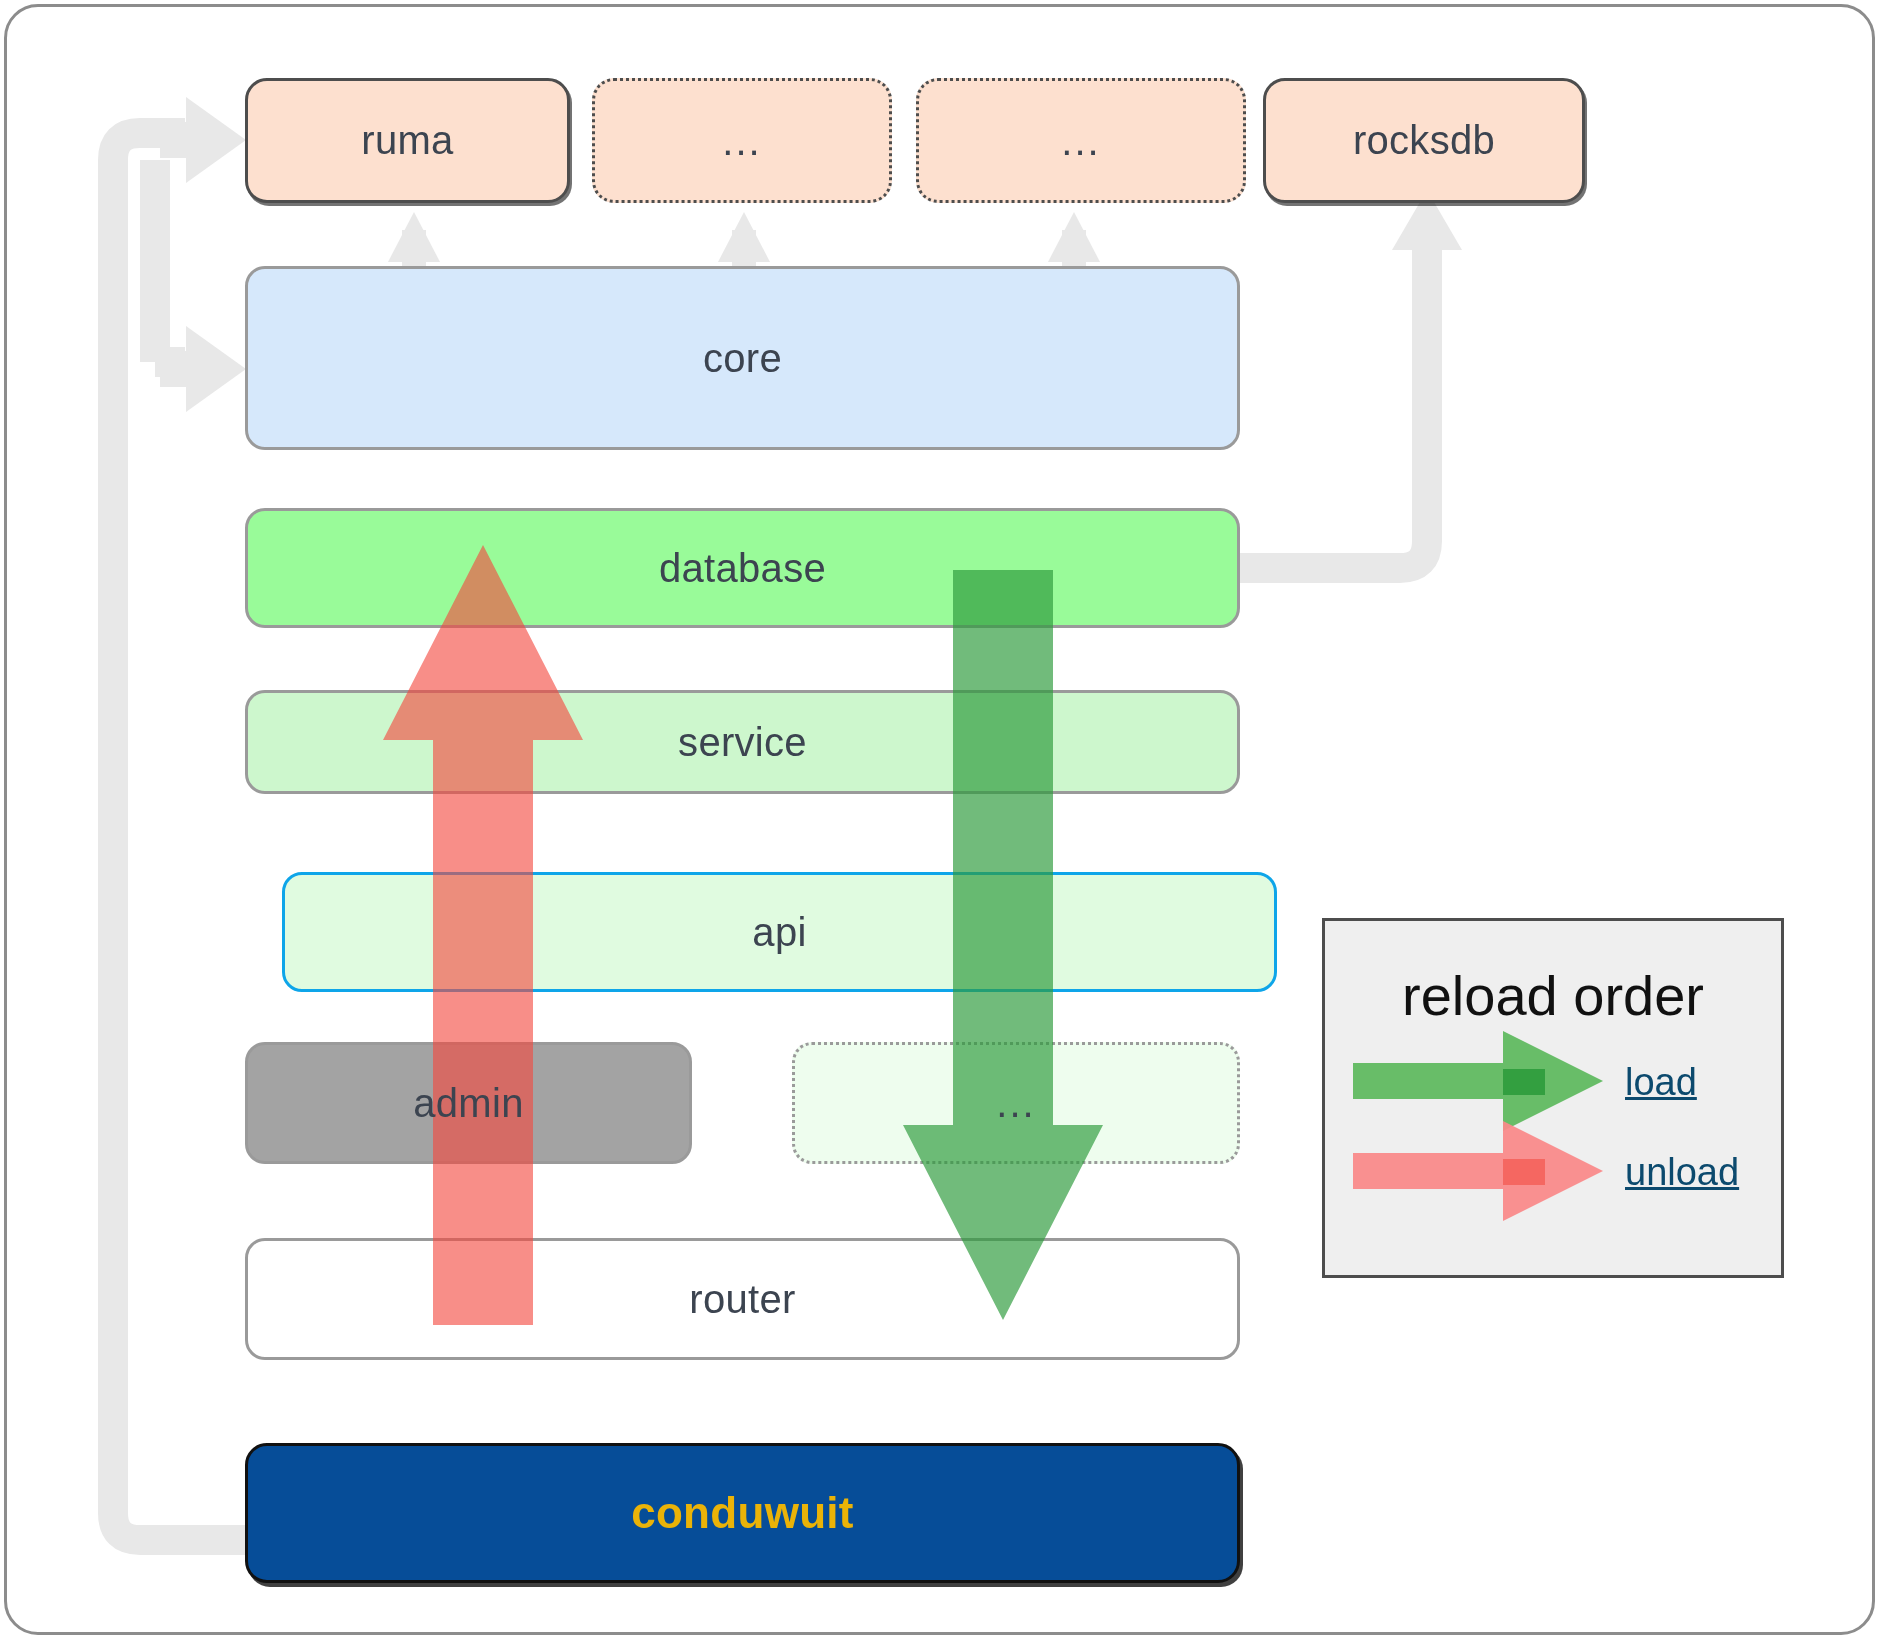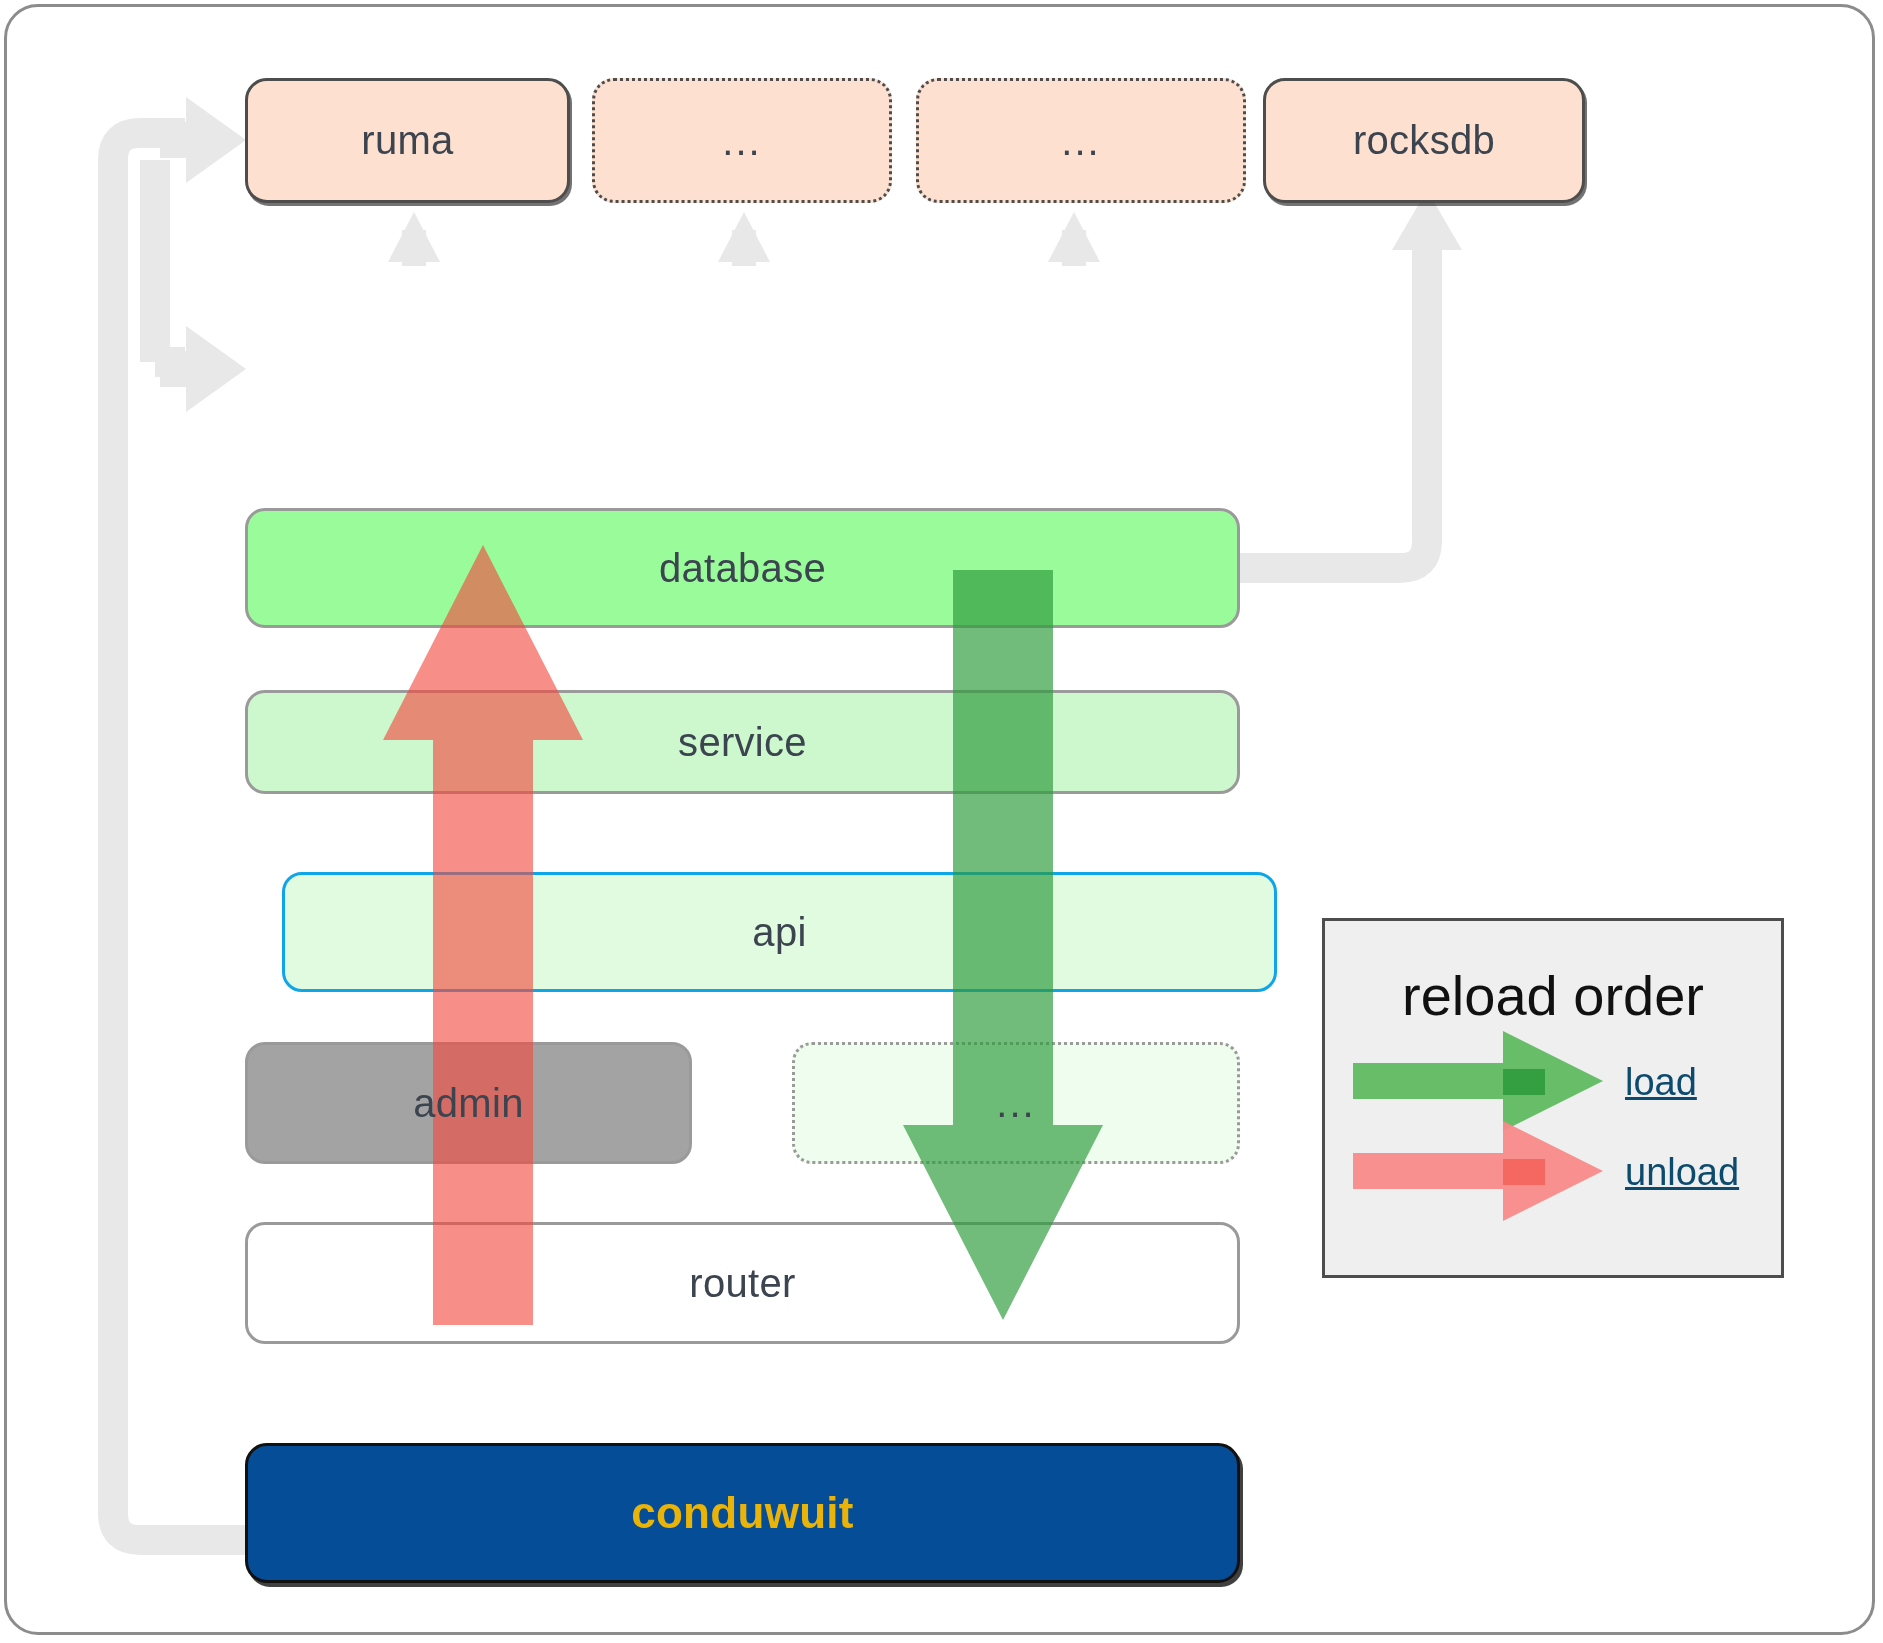--- a/index.html
+++ b/index.html
@@ -85,20 +85,21 @@
   }
   .node-dots-layer {
     background: #eefdee;
     border: 3px dotted #9a9a9a;
     border-radius: 20px;
   }
   .node-router {
     background: #ffffff;
     border: 3px solid #9a9a9a;
     border-radius: 20px;
+    margin-top: 16px;
   }
   .node-root {
     background: #064d98;
     border: 3px solid #111111;
     border-radius: 22px;
     color: #eab308;
     font-size: 44px;
     font-weight: bold;
     box-shadow: 3px 4px 0 rgba(0,0,0,0.75);
   }
@@ -181,20 +182,23 @@
   </div>
 
   <div class="node node-dep-dotted" style="left:916px; top:78px; width:330px; height:125px;">
     <span class="label dots-label">...</span>
   </div>
 
   <div class="node node-dep" style="left:1263px; top:78px; width:322px; height:125px;">
     <span class="label">rocksdb</span>
   </div>
 
+  <div class="node node-core" style="left:245px; top:266px; width:995px; height:184px;">
+    <span class="label">core</span>
+  </div>
 
   <div class="node node-db" style="left:245px; top:508px; width:995px; height:120px;">
     <span class="label">database</span>
   </div>
 
   <div class="node node-service" style="left:245px; top:690px; width:995px; height:104px;">
     <span class="label">service</span>
   </div>
 
   <div class="node node-api" style="left:245px; top:872px; width:995px; height:120px;">

